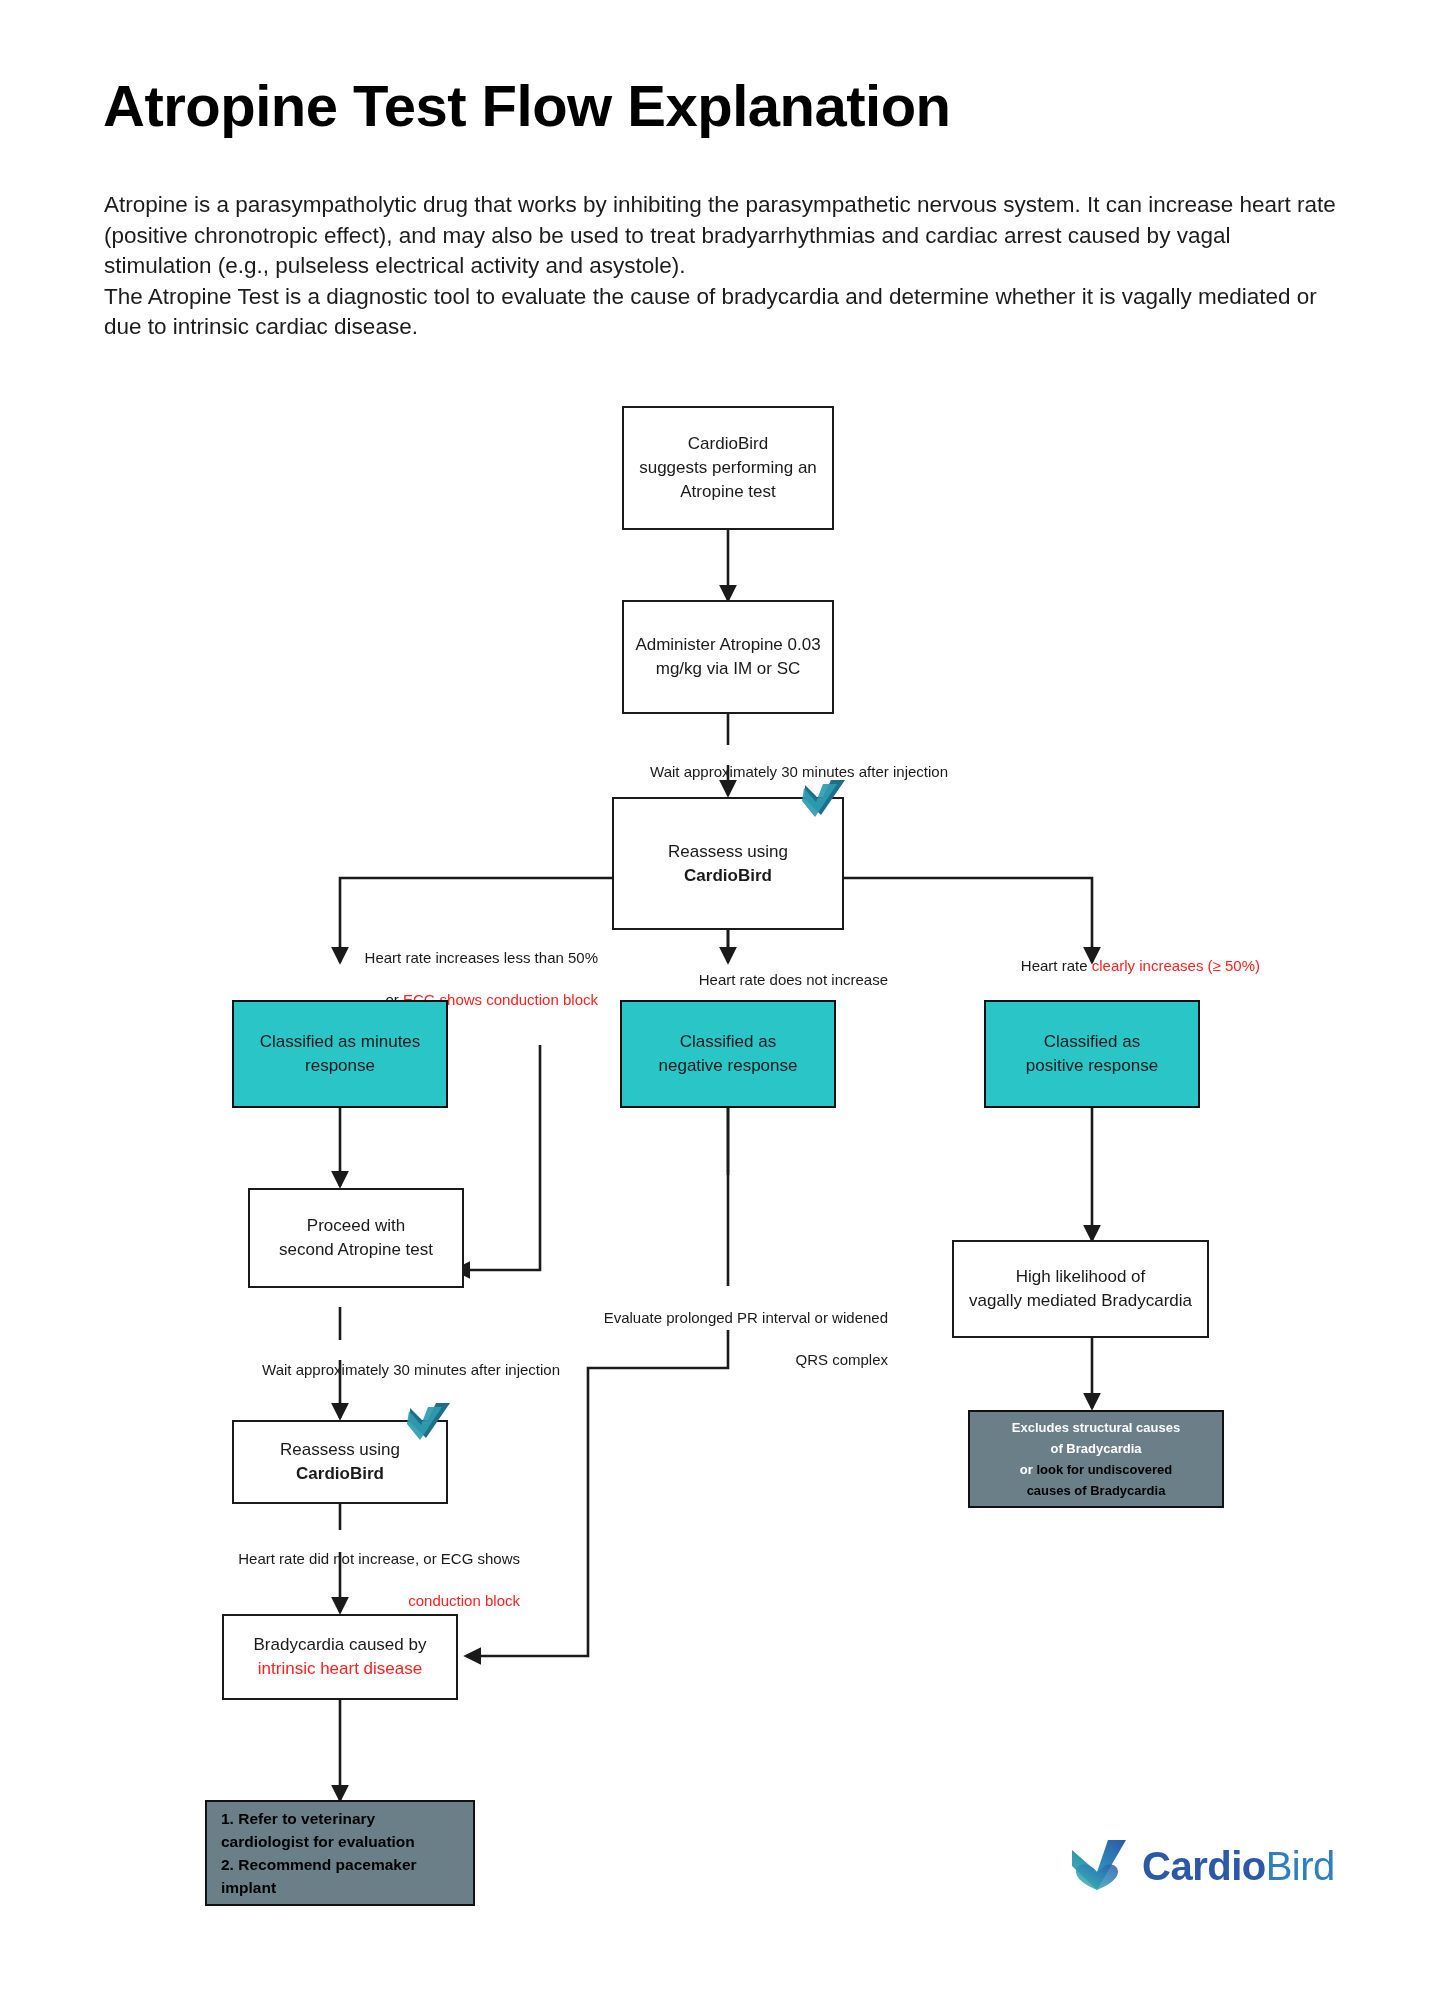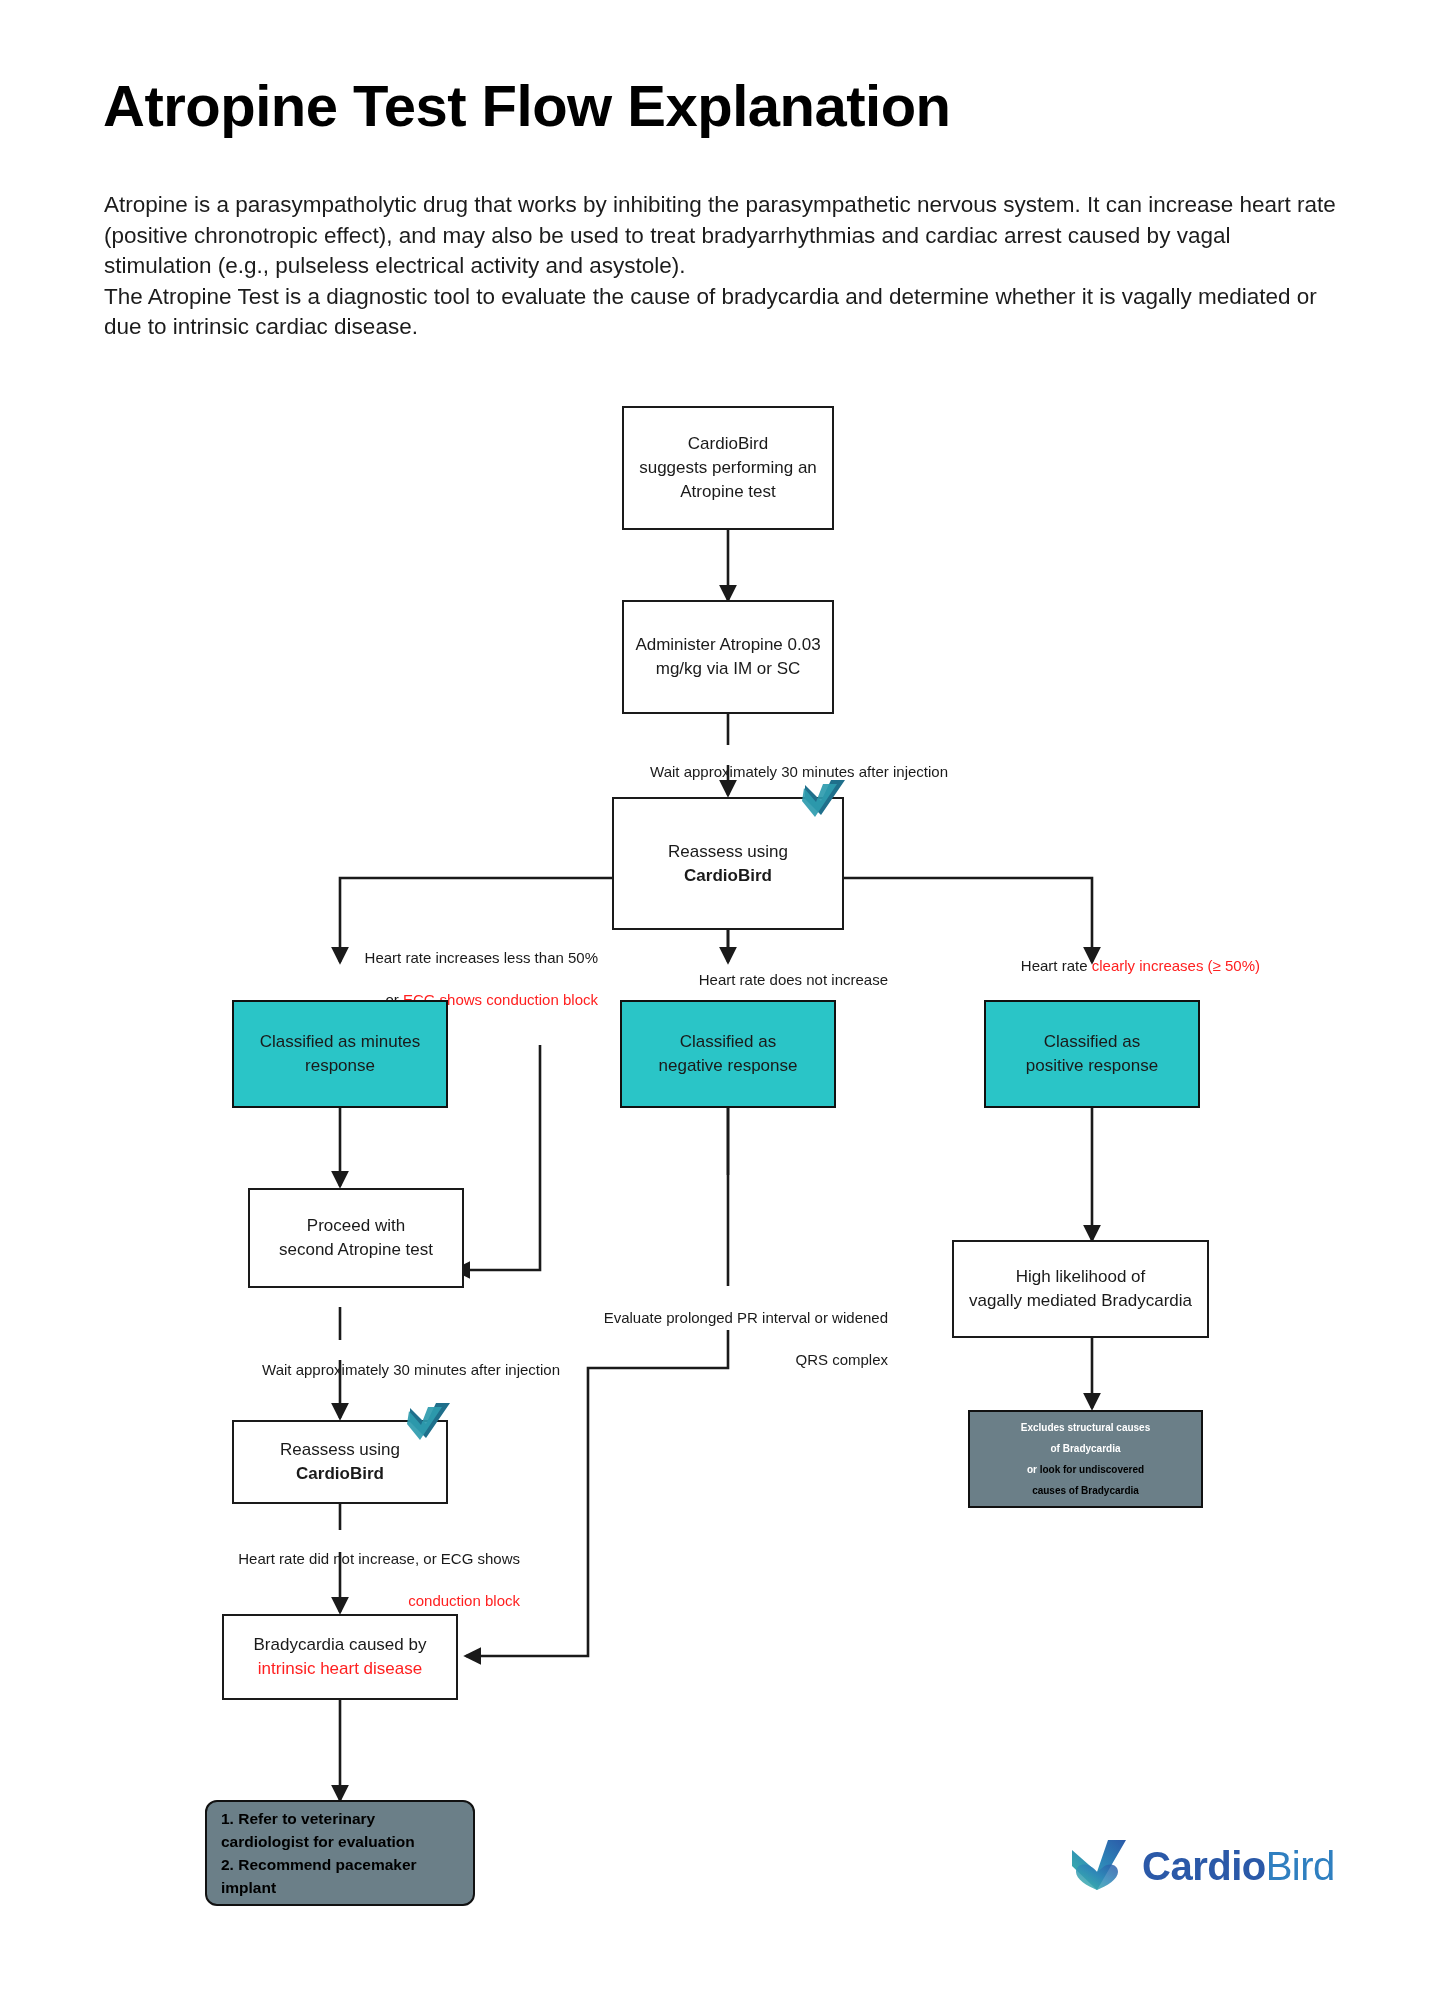--- a/index.html
+++ b/index.html
@@ -81,21 +81,20 @@
   .node.gray {
     background: #6B7F88;
     border-color: #111111;
     color: #ffffff;
     font-weight: 700;
   }
   .node.gray.left-align {
     justify-content: flex-start;
     text-align: left;
     padding-left: 14px;
-    border-radius: 12px;
   }
   .node .inner { width: 100%; }
   .bold { font-weight: 700; }
   .red { color: #FF2020; }
   .red-bold { color: #000000; font-weight: 700; }
 
   .edge-label {
     position: absolute;
     font-size: 15px;
     line-height: 21px;
@@ -299,21 +298,21 @@
       </div>
     </div>
 
     <div class="node" style="left:952px; top:1240px; width:257px; height:98px;">
       <div class="inner">
         <span>High likelihood of</span><br>
         <span>vagally mediated Bradycardia</span>
       </div>
     </div>
 
-    <div class="node gray" style="left:968px; top:1410px; width:235px; height:98px; font-size:10px; line-height:21px;">
+    <div class="node gray" style="left:968px; top:1410px; width:256px; height:98px; font-size:13px; line-height:21px;">
       <div class="inner">
         <span>Excludes structural causes</span><br>
         <span>of Bradycardia</span><br>
         <span>or </span><span class="red-bold">look for undiscovered</span><br>
         <span class="red-bold">causes of Bradycardia</span>
       </div>
     </div>
 
   </div>
 

